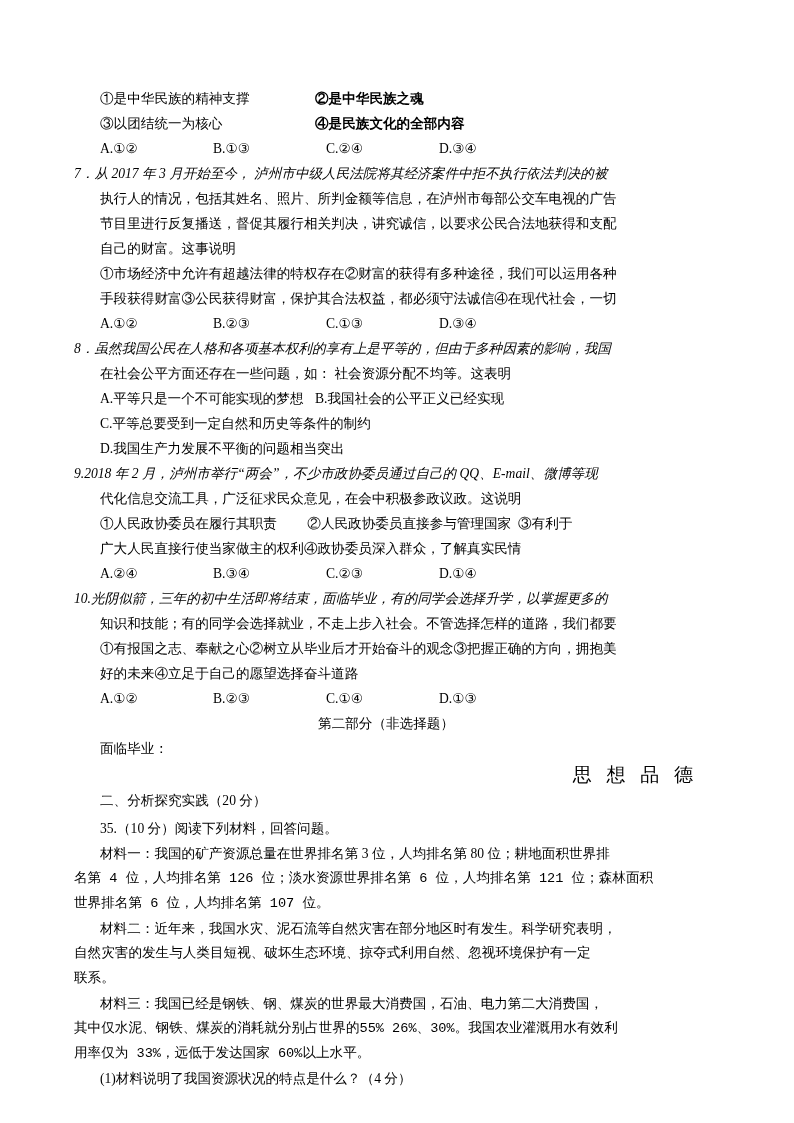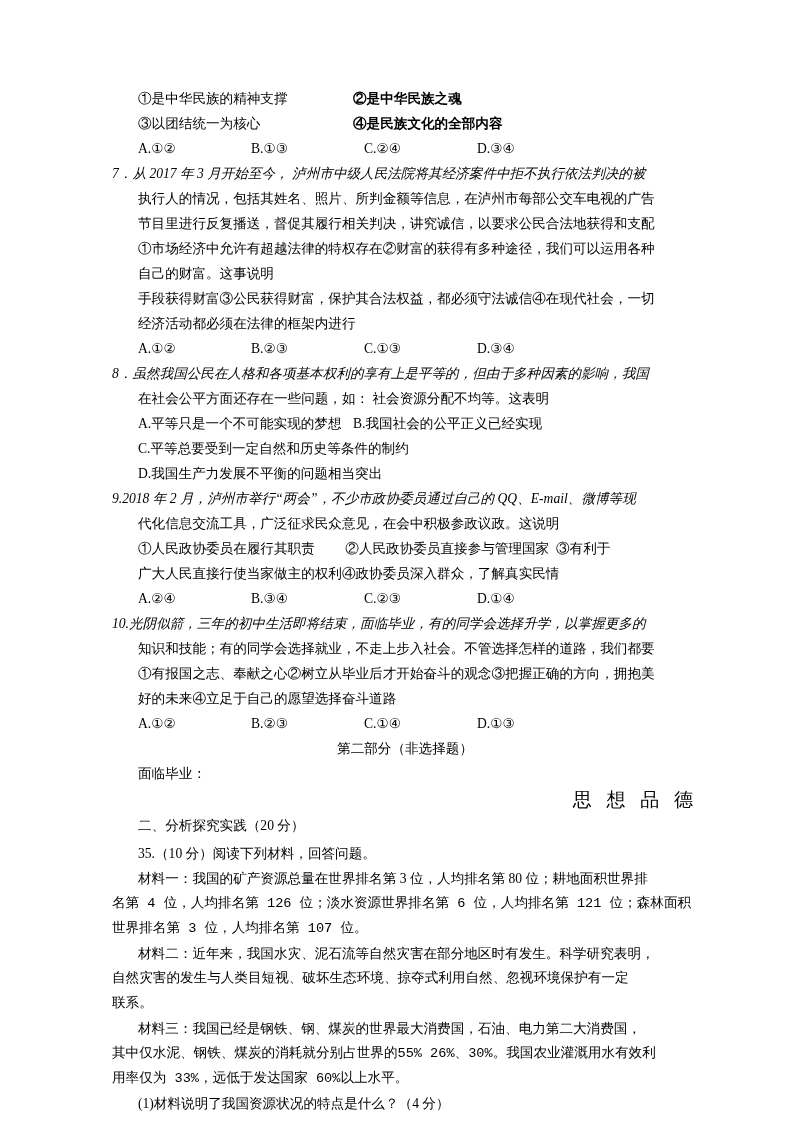--- a/index.html
+++ b/index.html
@@ -12,21 +12,21 @@
     height: 1123px;
     font-family: "Liberation Serif", "DejaVu Serif", serif;
     color: #000000;
     position: relative;
   }
   .page {
     position: relative;
     width: 794px;
     height: 1123px;
     box-sizing: border-box;
-    padding: 86px 96px 40px 112px;
+    padding: 86px 96px 40px 74px;
   }
   .q-block {
     margin-bottom: 0px;
   }
   .line {
     font-size: 13.6px;
     line-height: 25px;
     white-space: pre-wrap;
   }
   .indent-hang {
@@ -110,24 +110,23 @@
       <span class="a">B.①③</span>
       <span class="a">C.②④</span>
       <span class="a last">D.③④</span>
     </div>
   </div>
 
   <div class="q-block">
     <div class="line indent-hang"><span>7．</span><span>从 2017 年 3 月开始至今， 泸州市中级人民法院将其经济案件中拒不执行依法判决的被</span></div>
     <div class="line indent-body">执行人的情况，包括其姓名、照片、所判金额等信息，在泸州市每部公交车电视的广告</div>
     <div class="line indent-body">节目里进行反复播送，督促其履行相关判决，讲究诚信，以要求公民合法地获得和支配</div>
+    <div class="line indent-body">自己的财富。这事说明</div>
     <div class="line indent-body">①市场经济中允许有超越法律的特权存在②财富的获得有多种途径，我们可以运用各种</div>
-    <div class="line indent-body">自己的财富。这事说明</div>
     <div class="line indent-body">手段获得财富③公民获得财富，保护其合法权益，都必须守法诚信④在现代社会，一切</div>
-    <div class="line indent-body">经济活动都必须在法律的框架内进行</div>
     <div class="ans-row">
       <span class="a">A.①②</span>
       <span class="a">B.②③</span>
       <span class="a">C.①③</span>
       <span class="a last">D.③④</span>
     </div>
   </div>
 
   <div class="q-block">
     <div class="line indent-hang"><span>8．</span><span>虽然我国公民在人格和各项基本权利的享有上是平等的，但由于多种因素的影响，我国</span></div>
@@ -174,21 +173,21 @@
 
   <div class="para">二、分析探究实践（20 分）</div>
 
   <div class="spacer-sm"></div>
 
   <div class="para">35.（10 分）阅读下列材料，回答问题。</div>
 
   <div class="q-block">
     <div class="para-hang">材料一：我国的矿产资源总量在世界排名第 3 位，人均排名第 80 位；耕地面积世界排</div>
     <div class="flat">名第 4 位，人均排名第 126 位；淡水资源世界排名第 6 位，人均排名第 121 位；森林面积</div>
-    <div class="flat">世界排名第 3 位，人均排名第 107 位。</div>
+    <div class="flat">世界排名第 6 位，人均排名第 107 位。</div>
   </div>
 
   <div class="q-block">
     <div class="para-hang">材料二：近年来，我国水灾、泥石流等自然灾害在部分地区时有发生。科学研究表明，</div>
     <div class="flat">自然灾害的发生与人类目短视、破坏生态环境、掠夺式利用自然、忽视环境保护有一定</div>
     <div class="flat">联系。</div>
   </div>
 
   <div class="q-block">
     <div class="para-hang">材料三：我国已经是钢铁、钢、煤炭的世界最大消费国，石油、电力第二大消费国，</div>

